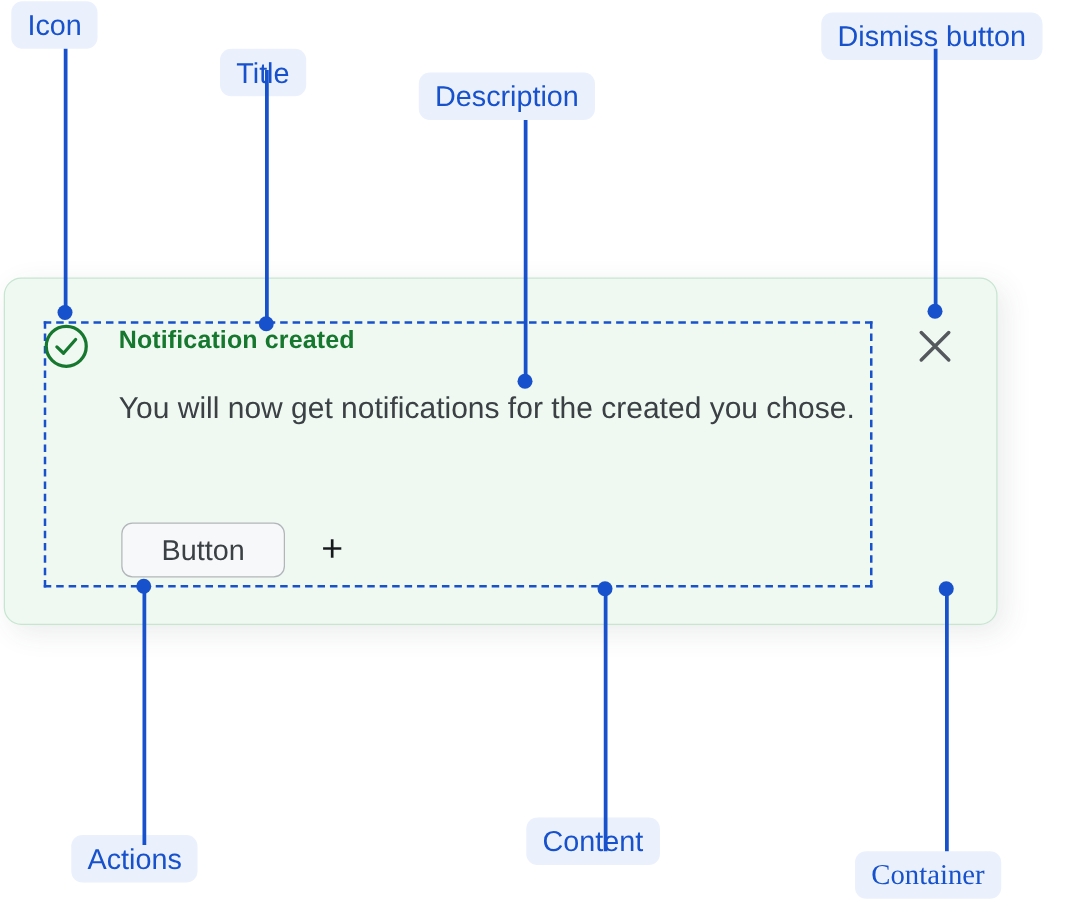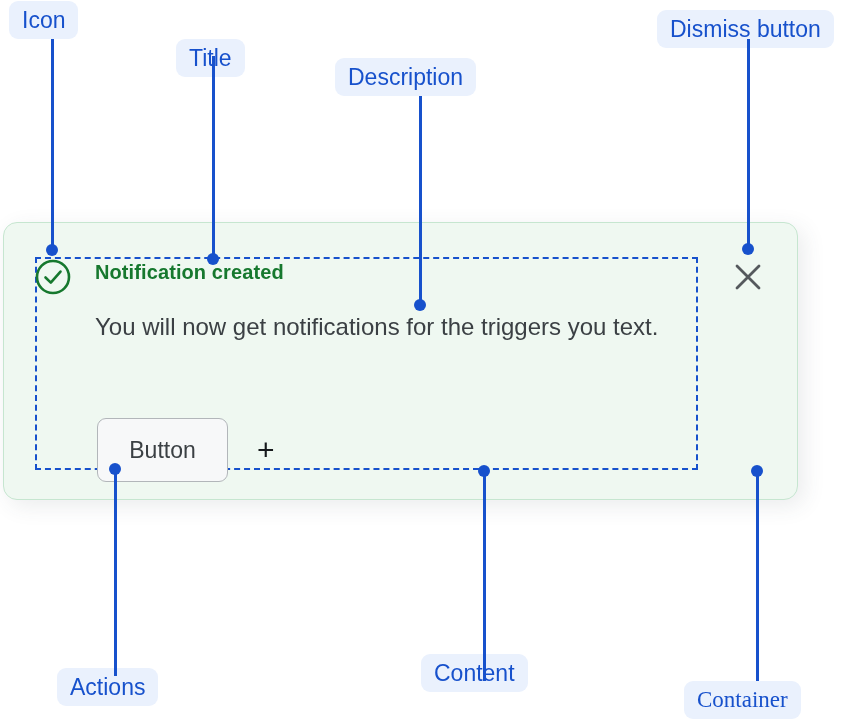--- a/index.html
+++ b/index.html
@@ -102,21 +102,21 @@
   
   #actions-row {
     position: absolute;
     left: 97px;
     top: 418px;
     display: flex;
     align-items: center;
   }
   #action-button {
     width: 131px;
-    height: 64px;
+    height: 44px;
     background: #f7f8f9;
     border: 1.5px solid #b2b6ba;
     border-radius: 9px;
     font-family: "Liberation Sans", sans-serif;
     font-size: 23px;
     color: #3b4044;
     cursor: pointer;
     box-sizing: border-box;
     padding: 0;
   }
@@ -163,21 +163,21 @@
 
   <span id="status-icon">
     <svg width="36" height="36" viewBox="0 0 36 36" aria-hidden="true">
       <circle cx="18" cy="18" r="16" fill="none" stroke="#16782e" stroke-width="2.6"></circle>
       <path d="M10.5 18.5 L15.8 23.6 L25.5 12.6" fill="none" stroke="#16782e" stroke-width="2.6" stroke-linecap="round" stroke-linejoin="round"></path>
     </svg>
   </span>
 
   <div id="notification-title">Notification created</div>
 
-  <div id="notification-description">You will now get notifications for the triggers you text.</div>
+  <div id="notification-description">You will now get notifications for the created you chose.</div>
 
   <div id="actions-row">
     <button id="action-button">Button</button>
     <span id="action-link">
       <span class="plus">+</span>
     </span>
   </div>
 
   <button id="dismiss-button">
     <svg width="34" height="34" viewBox="0 0 34 34" aria-hidden="true">

